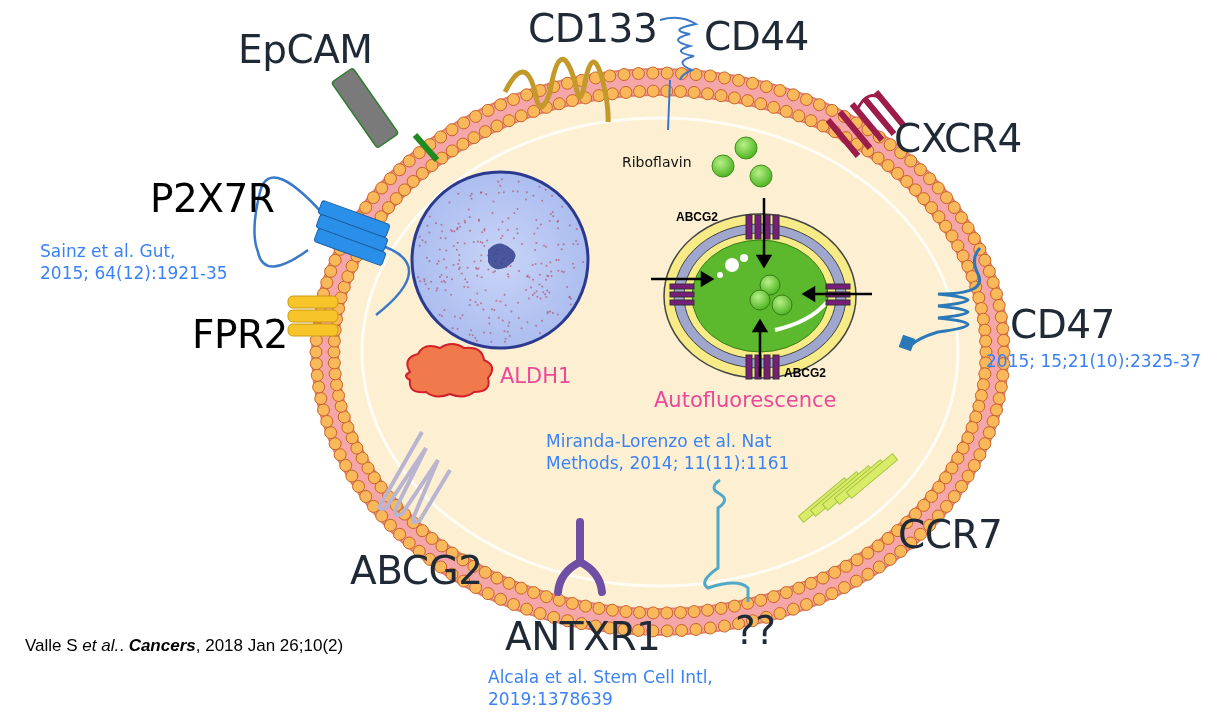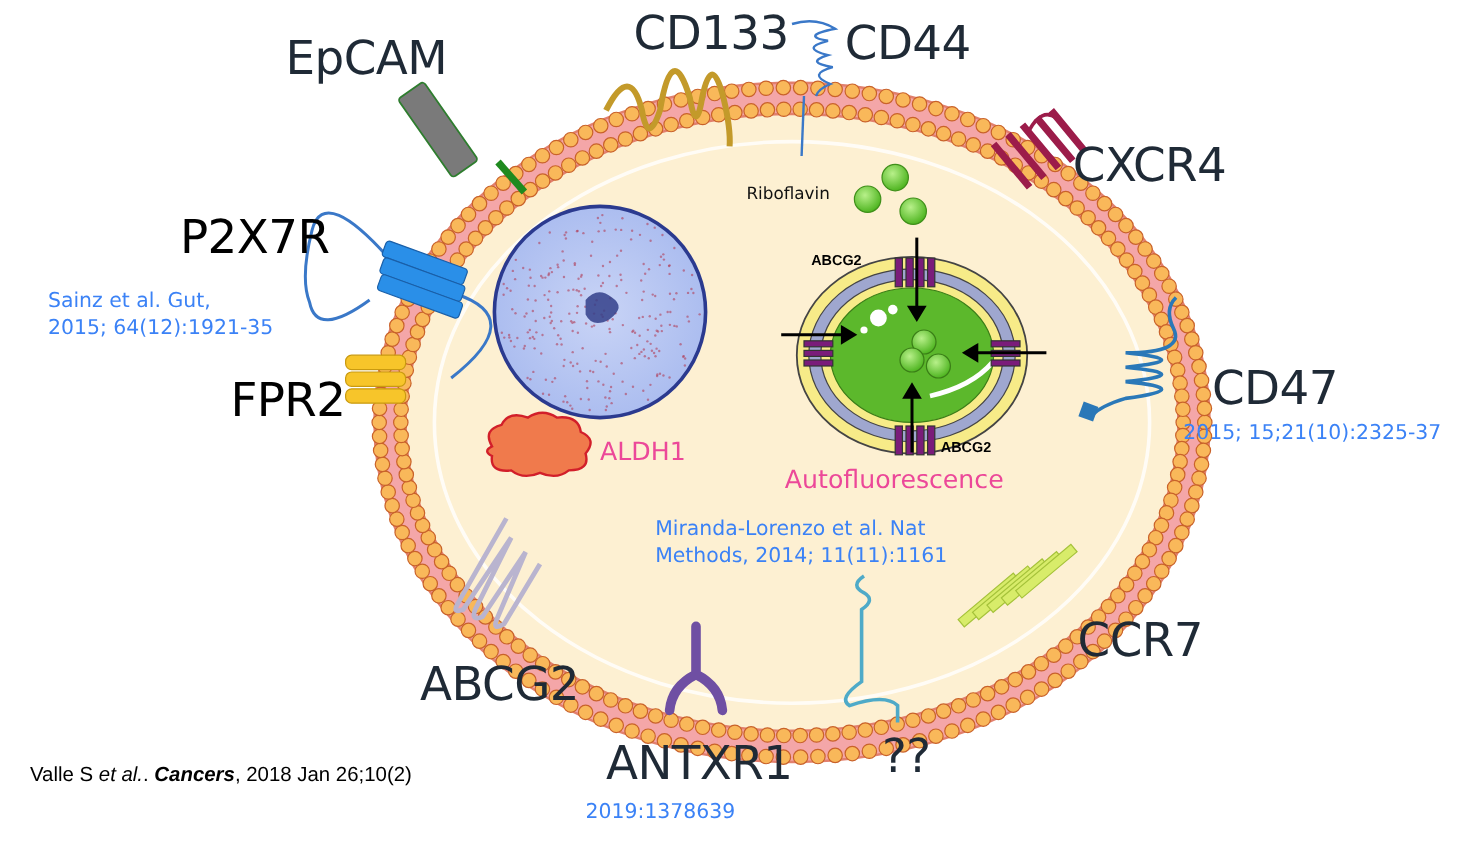--- a/index.html
+++ b/index.html
@@ -733,20 +733,21 @@
     <div>2015; 64(12):1921-35</div>
   </div>
   <div class="ref" style="left:986px;top:350px;">
     <div>2015; 15;21(10):2325-37</div>
   </div>
   <div class="ref" style="left:546px;top:400px;margin-top:30px;">
     <div>Miranda-Lorenzo et al. Nat</div>
     <div>Methods, 2014; 11(11):1161</div>
   </div>
   <div class="ref" style="left:488px;top:666px;">
+    <div>Alcala et al. Stem Cell Intl,</div>
     <div>2019:1378639</div>
   </div>
 
   
   <div class="cite" style="left:25px;top:636px;">
     <span>Valle S </span><i>et al.</i><span>. </span><b><i>Cancers</i></b><span>, 2018 Jan 26;10(2)</span>
   </div>
 </div>
 
 </body></html>

